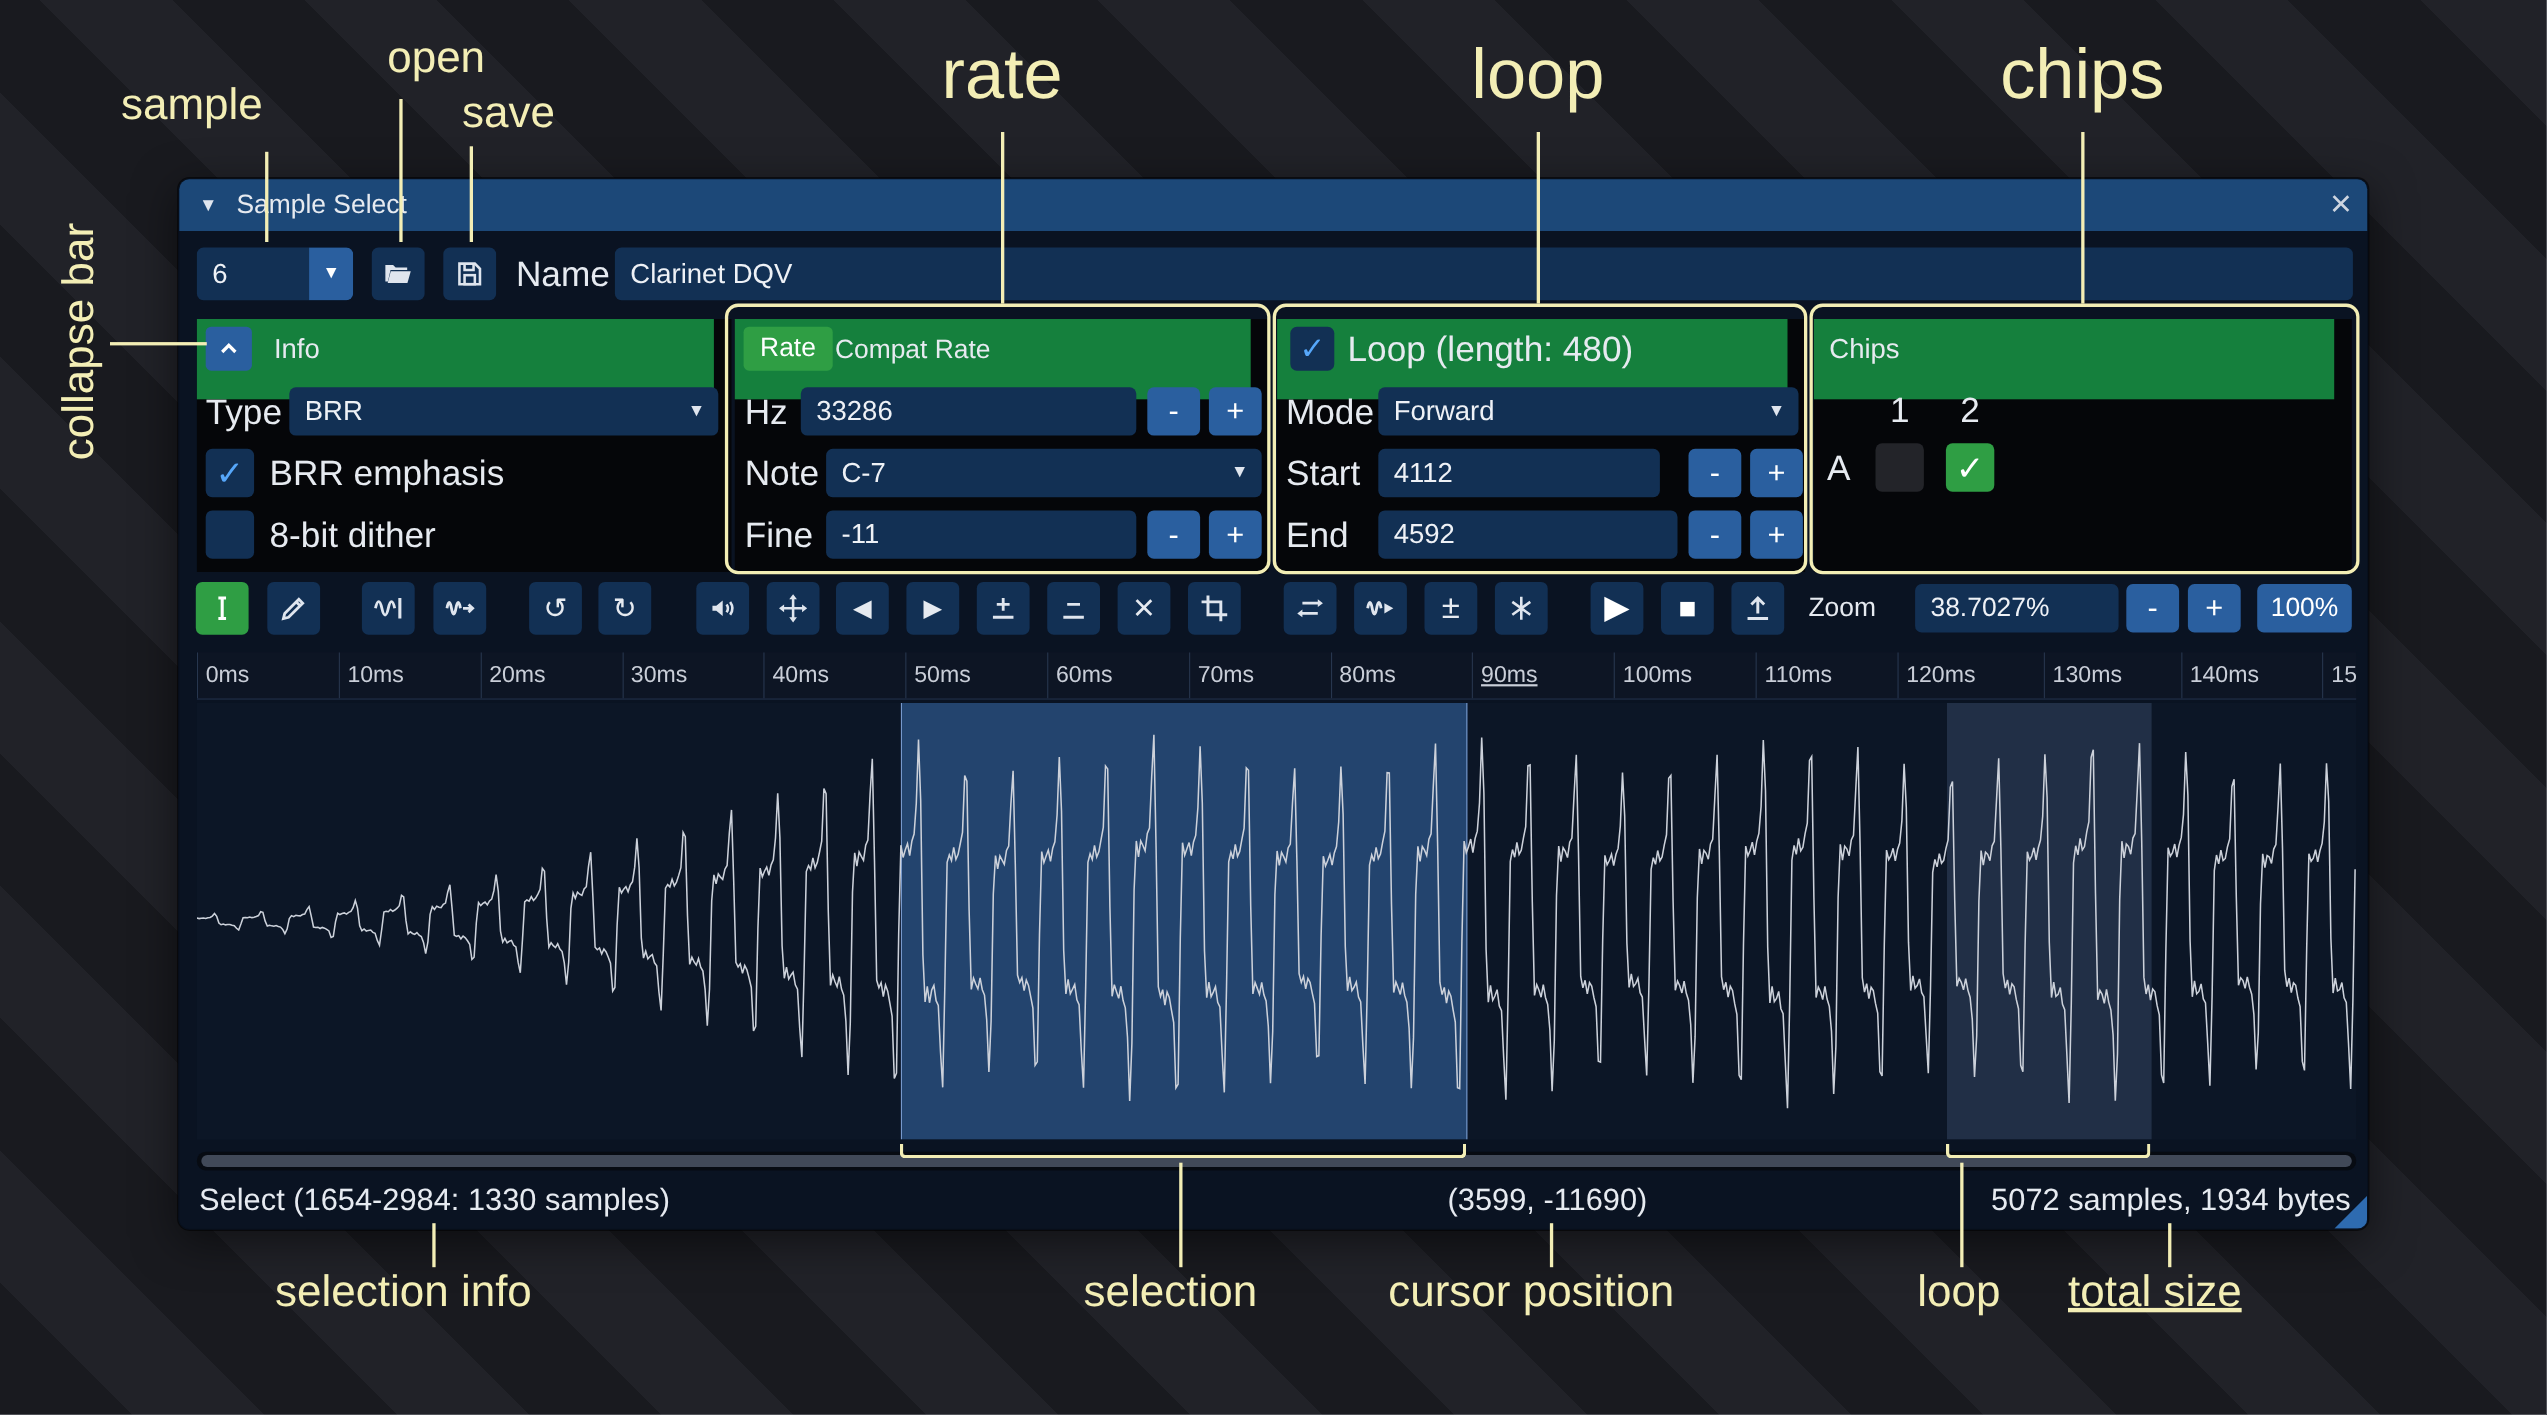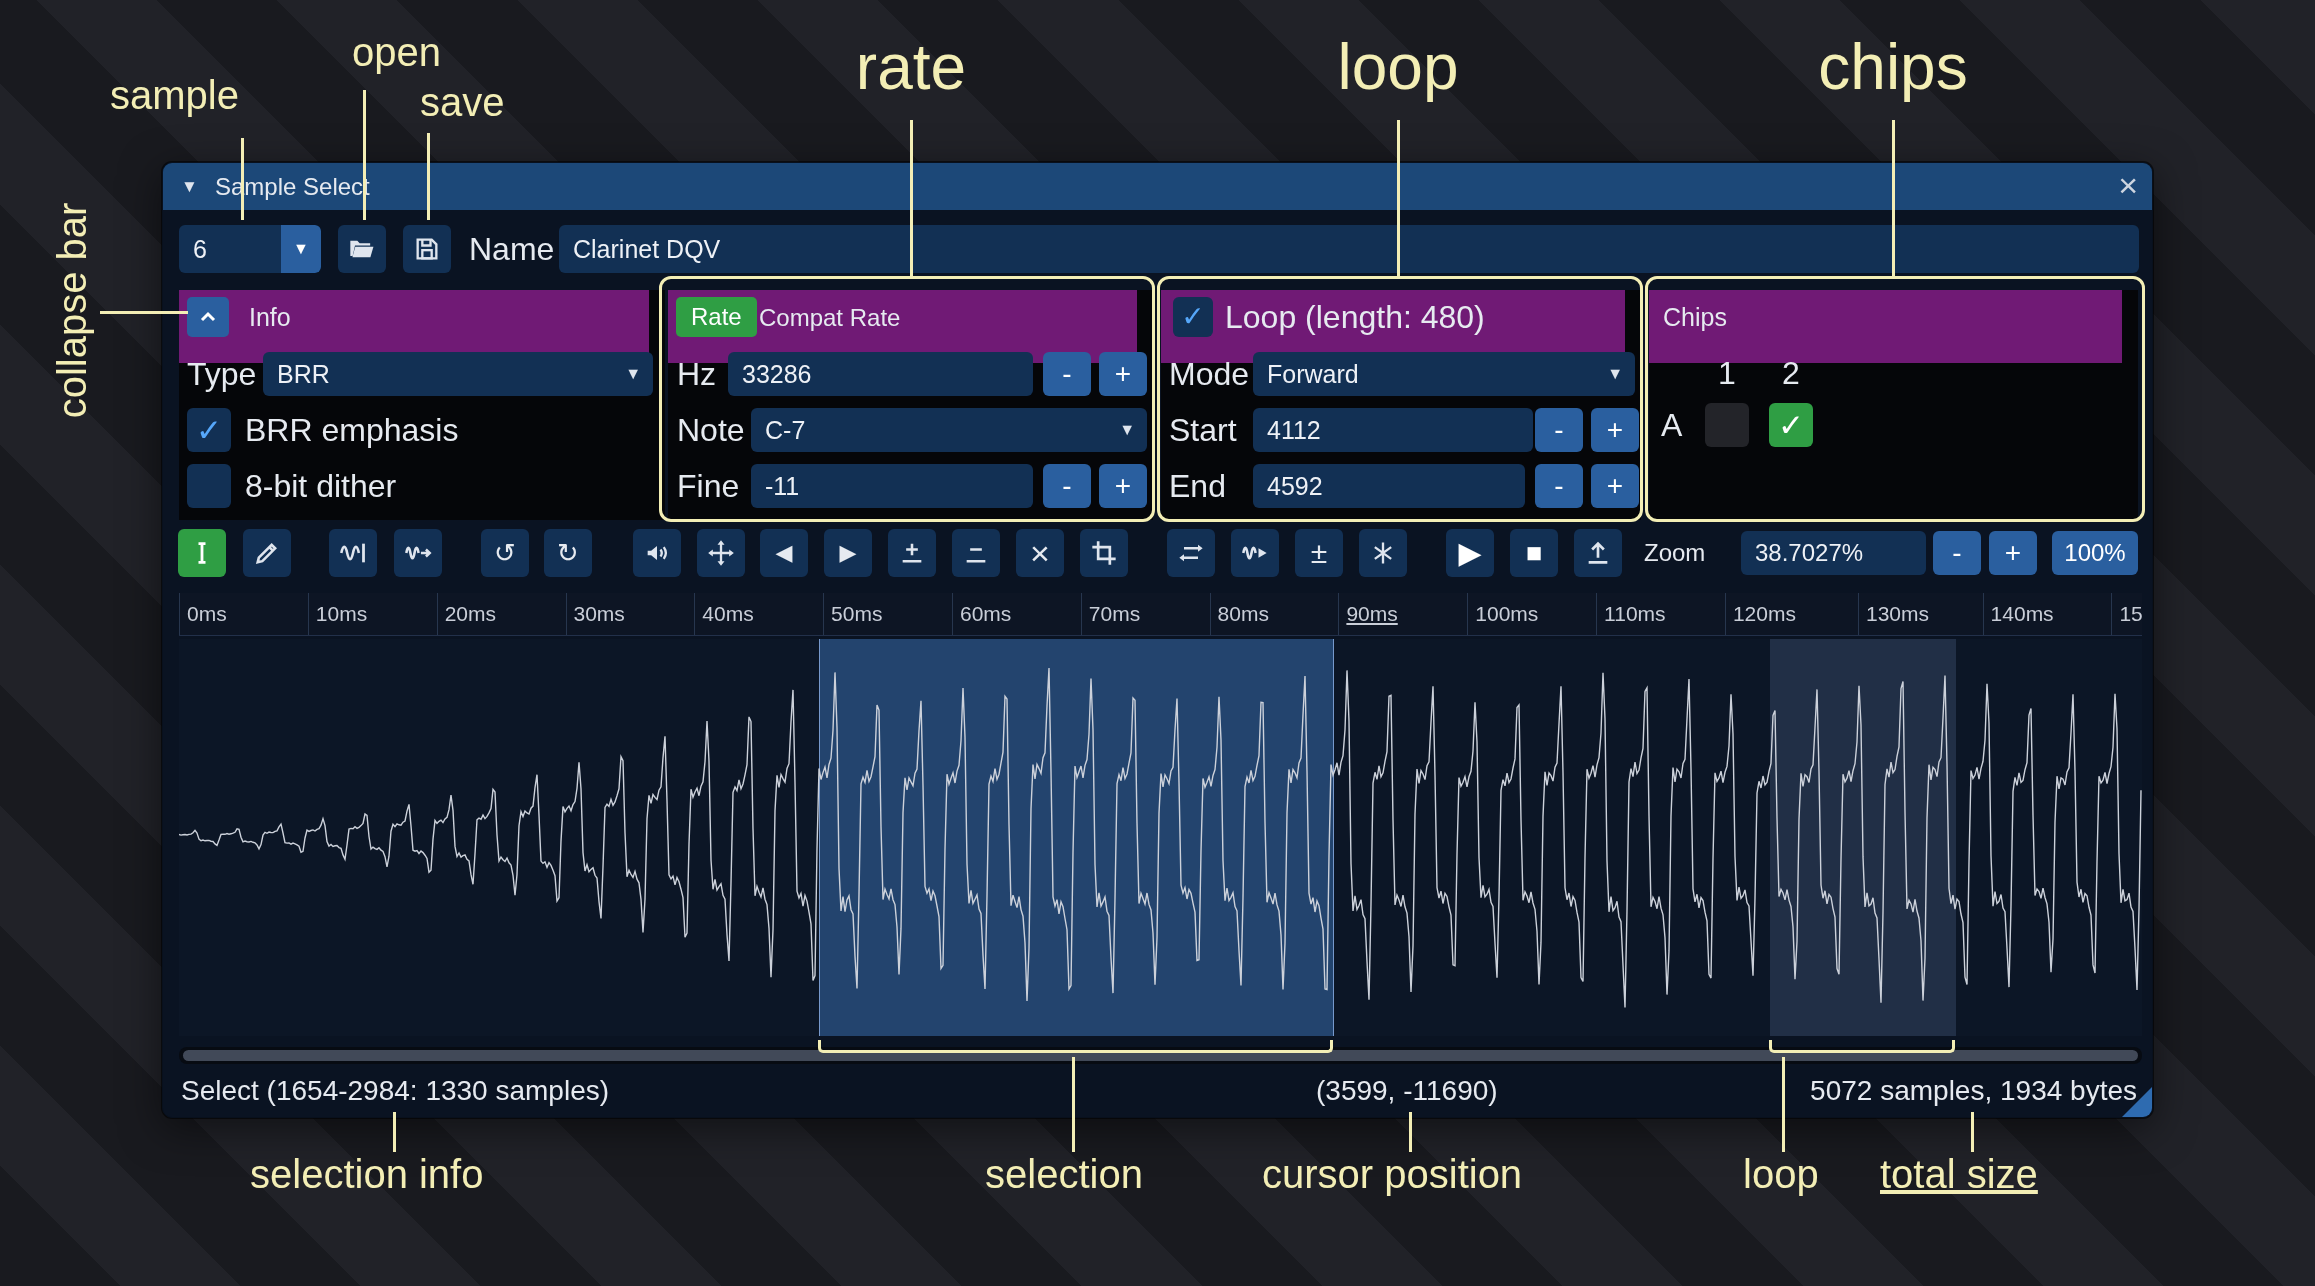--- a/index.html
+++ b/index.html
@@ -26,21 +26,21 @@
          padding:0 14px;box-sizing:border-box;overflow:hidden;white-space:nowrap;}
   .dd-arrow{position:absolute;right:12px;top:0;line-height:44px;font-size:16px;color:#dfe5ee;}
   .sq{position:absolute;width:48px;height:44px;background:#2a5f9f;border-radius:6px;color:#fff;font-size:28px;
       display:flex;align-items:center;justify-content:center;}
   .cb{position:absolute;width:44px;height:44px;background:#123054;border-radius:6px;display:flex;align-items:center;justify-content:center;}
   .cb .ck{font-size:31px;font-weight:bold;color:#56a7fa;line-height:1;}
   .cb.green{background:#2f9e44;}
   .cb.green .ck{color:#ffffff;}
   .cb.gray{background:#232429;}
   .panel{position:absolute;top:127px;height:230px;background:#050609;}
-  .phead{position:absolute;left:0;right:16px;top:0;height:73px;background:#701a75;color:#e6eaf0;font-size:25px;line-height:55px;}
+  .phead{position:absolute;left:0;right:16px;top:0;height:73px;background:#15803d;color:#e6eaf0;font-size:25px;line-height:55px;}
   
   .tbtn{position:absolute;top:366px;width:48px;height:48px;background:#123054;border-radius:6px;color:#e6eaf0;
         display:flex;align-items:center;justify-content:center;}
   .tbtn.active{background:#2f9e44;}
   .tbtn .glyph{font-size:26px;line-height:1;}
   .tbtn svg{width:28px;height:28px;}
   
   #ruler{position:absolute;left:16px;top:430px;width:1963px;height:43px;background:#0d1524;border-bottom:1px solid #22304a;
          overflow:hidden;box-sizing:border-box;}
   .tick{position:absolute;top:0;height:100%;line-height:42px;color:#c9ced8;font-size:21px;padding-left:7px;border-left:1px solid #27364e;white-space:nowrap;}
@@ -145,21 +145,21 @@
   <div class="cb" style="left:1010px;top:134px;width:40px;height:40px;">
     <span class="ck" style="font-size:28px;">✓</span>
   </div>
   <span class="lbl" style="left:1062px;top:127px;line-height:55px;">Loop (length: 480)</span>
   <span class="lbl" style="left:1006px;top:189px;">Mode</span>
   <div class="field" style="left:1090px;top:189px;width:382px;">
     <span>Forward</span>
     <span class="dd-arrow">▼</span>
   </div>
   <span class="lbl" style="left:1006px;top:245px;">Start</span>
-  <div class="field" style="left:1090px;top:245px;width:280px;">
+  <div class="field" style="left:1090px;top:245px;width:256px;">
     <span>4112</span>
   </div>
   <div class="sq" style="left:1372px;top:245px;">-</div>
   <div class="sq" style="left:1428px;top:245px;">+</div>
   <span class="lbl" style="left:1006px;top:301px;">End</span>
   <div class="field" style="left:1090px;top:301px;width:272px;">
     <span>4592</span>
   </div>
   <div class="sq" style="left:1372px;top:301px;">-</div>
   <div class="sq" style="left:1428px;top:301px;">+</div>

